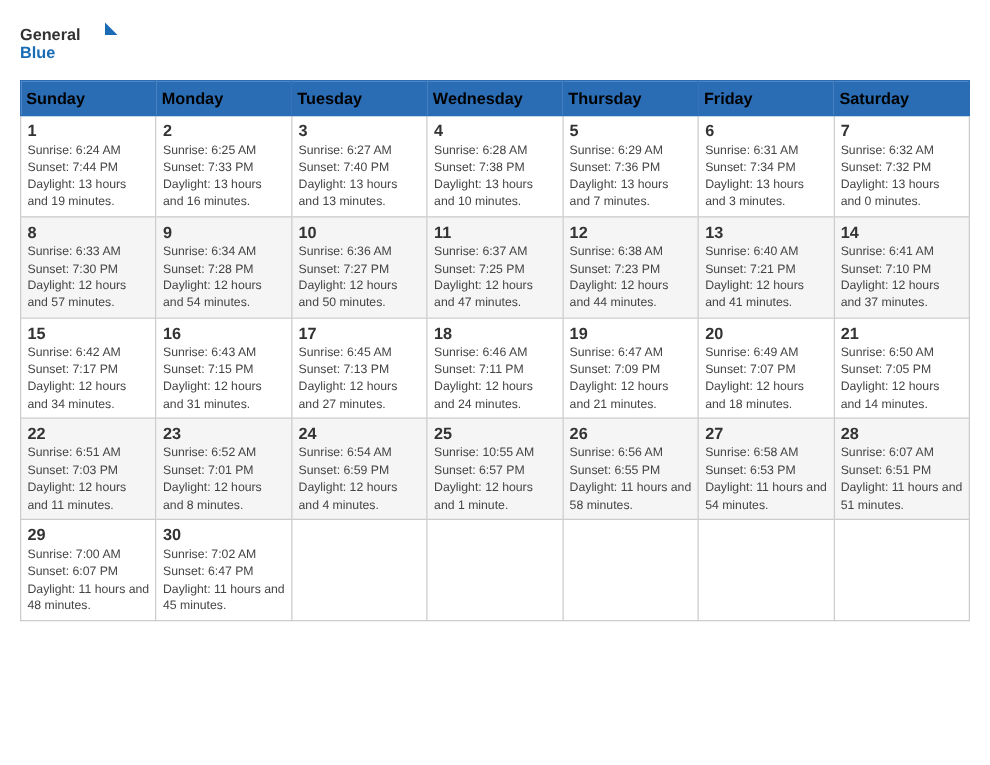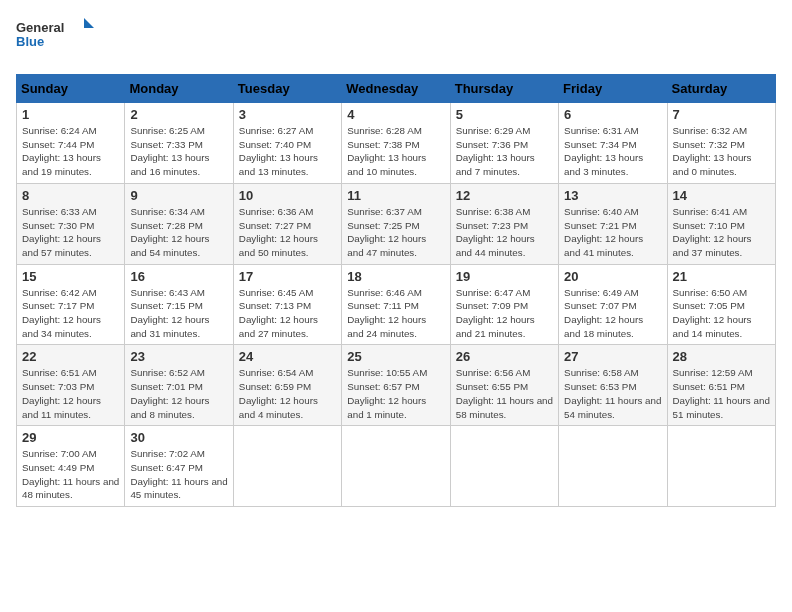--- a/index.html
+++ b/index.html
@@ -7,21 +7,21 @@
       font-family: Arial, sans-serif;
       background: #fff;
       width: 792px;
       min-height: 612px;
       padding: 16px;
     }
     .header {
       display: flex;
       align-items: flex-end;
       justify-content: space-between;
-      margin-bottom: 24px;
+      margin-bottom: 14px;
     }
     .logo {
       display: flex;
       align-items: center;
       gap: 4px;
     }
     .logo-icon {
       width: 32px;
       height: 32px;
     }
@@ -327,32 +327,32 @@
           <span class="day-number">27</span>
           <div class="day-info">
             <span>Sunrise: 6:58 AM</span><br>
             <span>Sunset: 6:53 PM</span><br>
             <span>Daylight: 11 hours and 54 minutes.</span>
           </div>
         </td>
         <td>
           <span class="day-number">28</span>
           <div class="day-info">
-            <span>Sunrise: 12:59 AM</span><br>
+            <span>Sunrise: 6:07 AM</span><br>
             <span>Sunset: 6:51 PM</span><br>
             <span>Daylight: 11 hours and 51 minutes.</span>
           </div>
         </td>
       </tr>
       <tr>
         <td>
           <span class="day-number">29</span>
           <div class="day-info">
             <span>Sunrise: 7:00 AM</span><br>
-            <span>Sunset: 4:49 PM</span><br>
+            <span>Sunset: 6:07 PM</span><br>
             <span>Daylight: 11 hours and 48 minutes.</span>
           </div>
         </td>
         <td>
           <span class="day-number">30</span>
           <div class="day-info">
             <span>Sunrise: 7:02 AM</span><br>
             <span>Sunset: 6:47 PM</span><br>
             <span>Daylight: 11 hours and 45 minutes.</span>
           </div>

